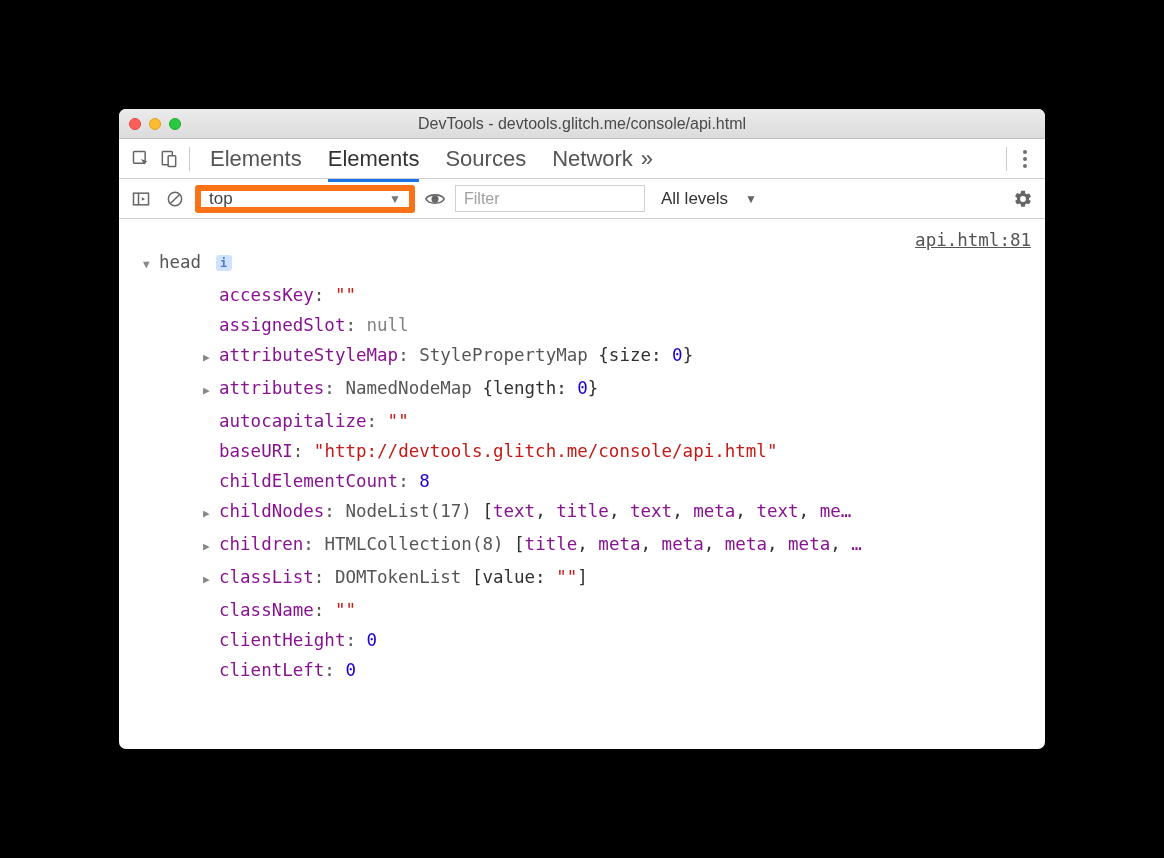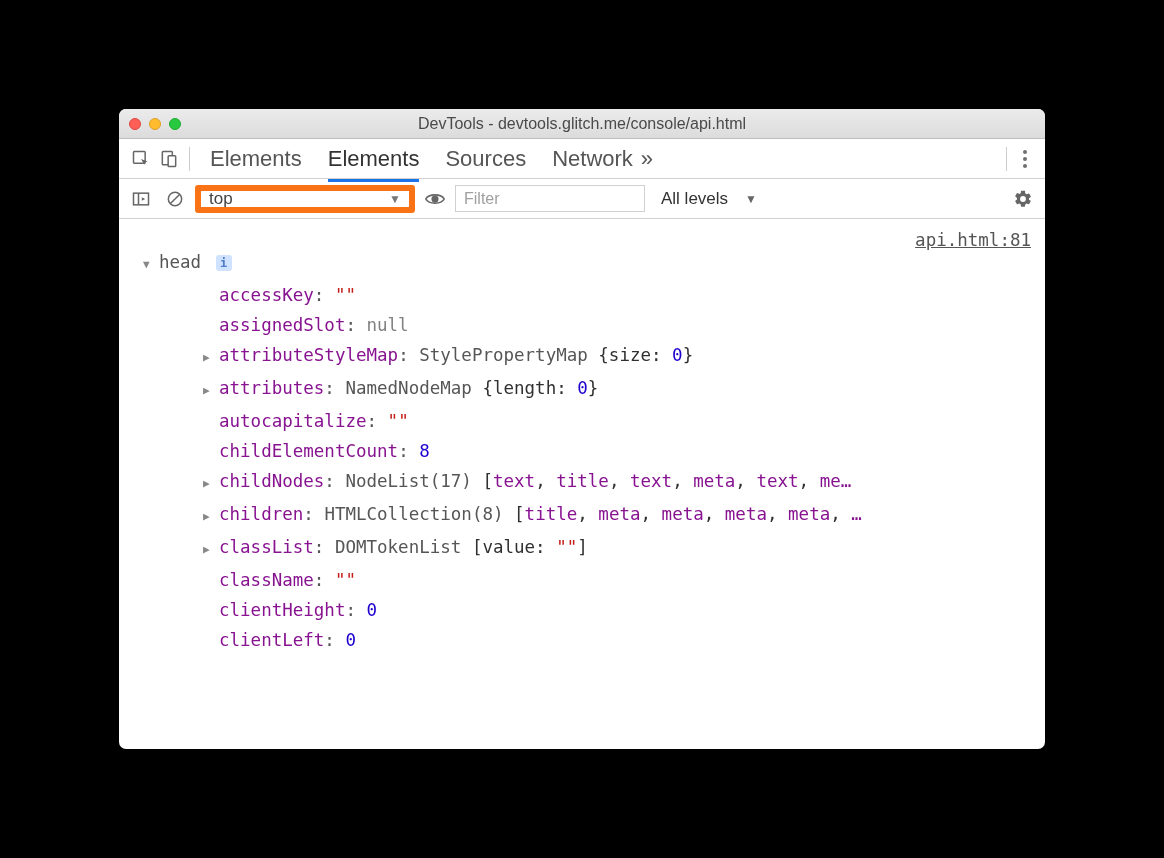--- a/index.html
+++ b/index.html
@@ -236,20 +236,21 @@
       <span class="tri-toggle tri-down"></span><span class="k-sub">head</span>
       <span class="infobadge">i</span>
     </div>
 
     <div id="props">
         <div class="row item"><span class="tri-none"></span><span class="k-name">accessKey</span><span class="k-sub">: </span><span class="v-str">""</span></div>
         <div class="row item"><span class="tri-none"></span><span class="k-name">assignedSlot</span><span class="k-sub">: </span><span class="v-null">null</span></div>
         <div class="row item"><span class="tri-toggle tri-right"></span><span class="k-name">attributeStyleMap</span><span class="k-sub">: </span><span class="v-cls">StylePropertyMap</span> <span class="brace">{size: <span class="v-num">0</span>}</span></div>
         <div class="row item"><span class="tri-toggle tri-right"></span><span class="k-name">attributes</span><span class="k-sub">: </span><span class="v-cls">NamedNodeMap</span> <span class="brace">{length: <span class="v-num">0</span>}</span></div>
         <div class="row item"><span class="tri-none"></span><span class="k-name">autocapitalize</span><span class="k-sub">: </span><span class="v-str">""</span></div>
+        <div class="row item"><span class="tri-none"></span><span class="k-name">baseURI</span><span class="k-sub">: </span><span class="v-str">"http://devtools.glitch.me/console/api.html"</span></div>
         <div class="row item"><span class="tri-none"></span><span class="k-name">childElementCount</span><span class="k-sub">: </span><span class="v-num">8</span></div>
         <div class="row item"><span class="tri-toggle tri-right"></span><span class="k-name">childNodes</span><span class="k-sub">: </span><span class="v-cls">NodeList(17)</span> <span class="brace">[</span><span class="arr-item">text</span><span class="brace">, </span><span class="arr-item">title</span><span class="brace">, </span><span class="arr-item">text</span><span class="brace">, </span><span class="arr-item">meta</span><span class="brace">, </span><span class="arr-item">text</span><span class="brace">, </span><span class="arr-item">me…</span></div>
         <div class="row item"><span class="tri-toggle tri-right"></span><span class="k-name">children</span><span class="k-sub">: </span><span class="v-cls">HTMLCollection(8)</span> <span class="brace">[</span><span class="arr-item">title</span><span class="brace">, </span><span class="arr-item">meta</span><span class="brace">, </span><span class="arr-item">meta</span><span class="brace">, </span><span class="arr-item">meta</span><span class="brace">, </span><span class="arr-item">meta</span><span class="brace">, </span><span class="arr-item">…</span></div>
         <div class="row item"><span class="tri-toggle tri-right"></span><span class="k-name">classList</span><span class="k-sub">: </span><span class="v-cls">DOMTokenList</span> <span class="brace">[value: <span class="v-str">""</span>]</span></div>
         <div class="row item"><span class="tri-none"></span><span class="k-name">className</span><span class="k-sub">: </span><span class="v-str">""</span></div>
         <div class="row item"><span class="tri-none"></span><span class="k-name">clientHeight</span><span class="k-sub">: </span><span class="v-num">0</span></div>
         <div class="row item"><span class="tri-none"></span><span class="k-name">clientLeft</span><span class="k-sub">: </span><span class="v-num">0</span></div>
       </div>
   </div>
 

